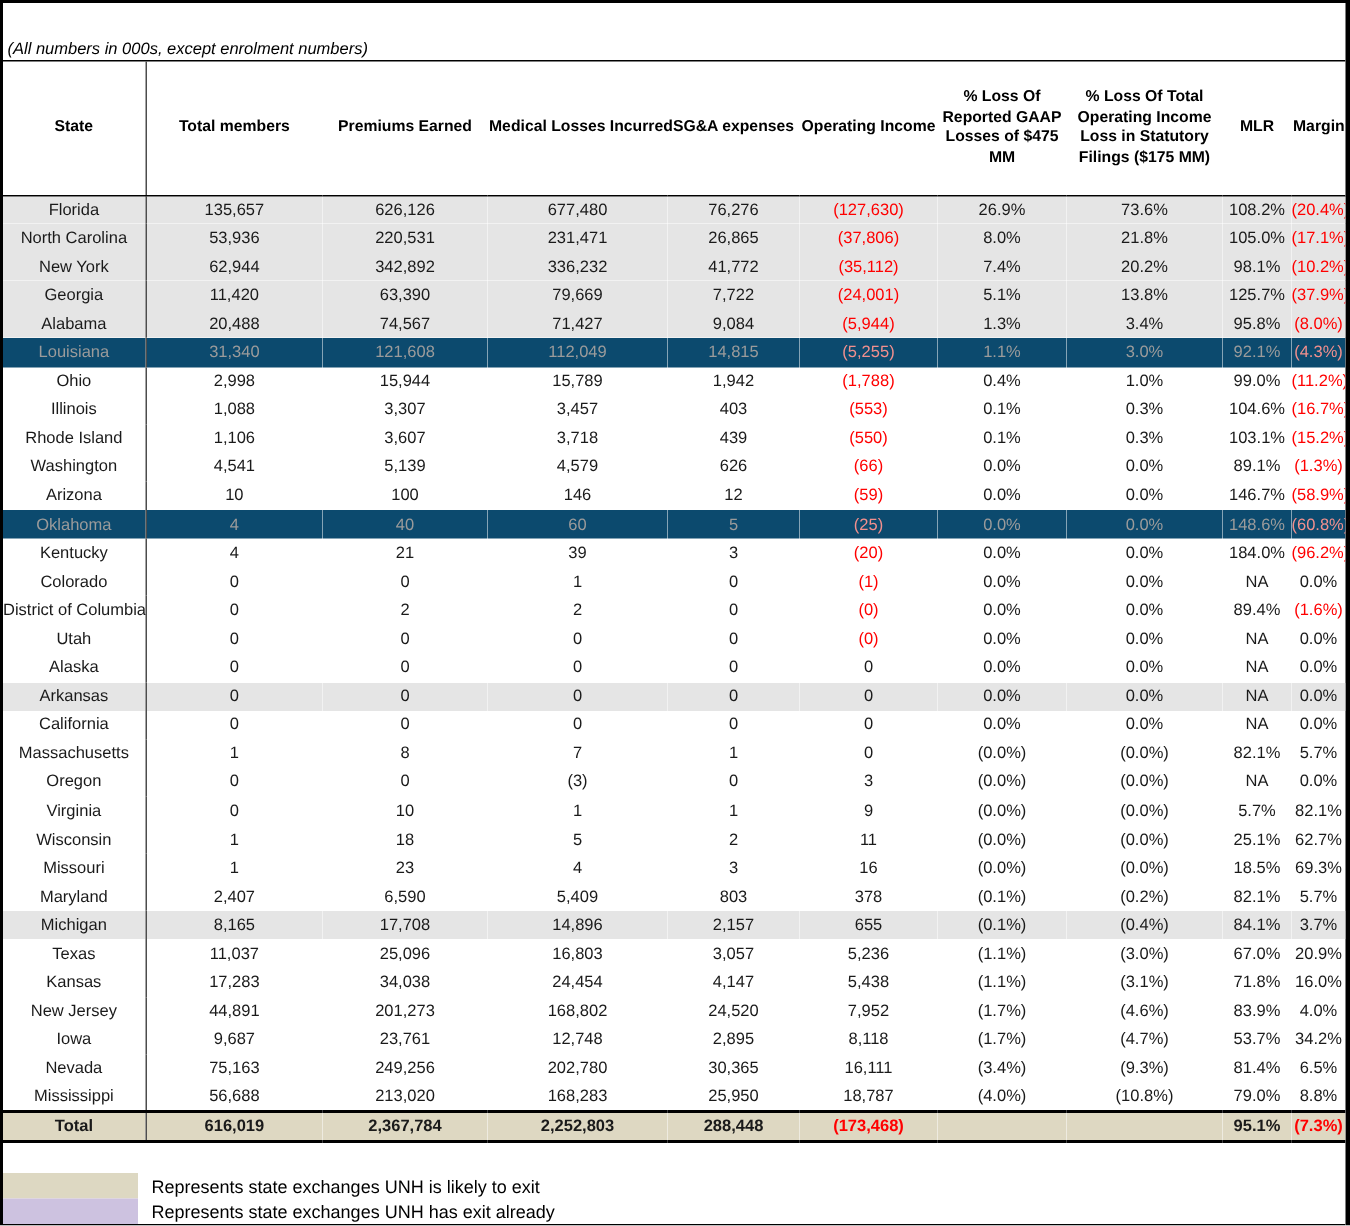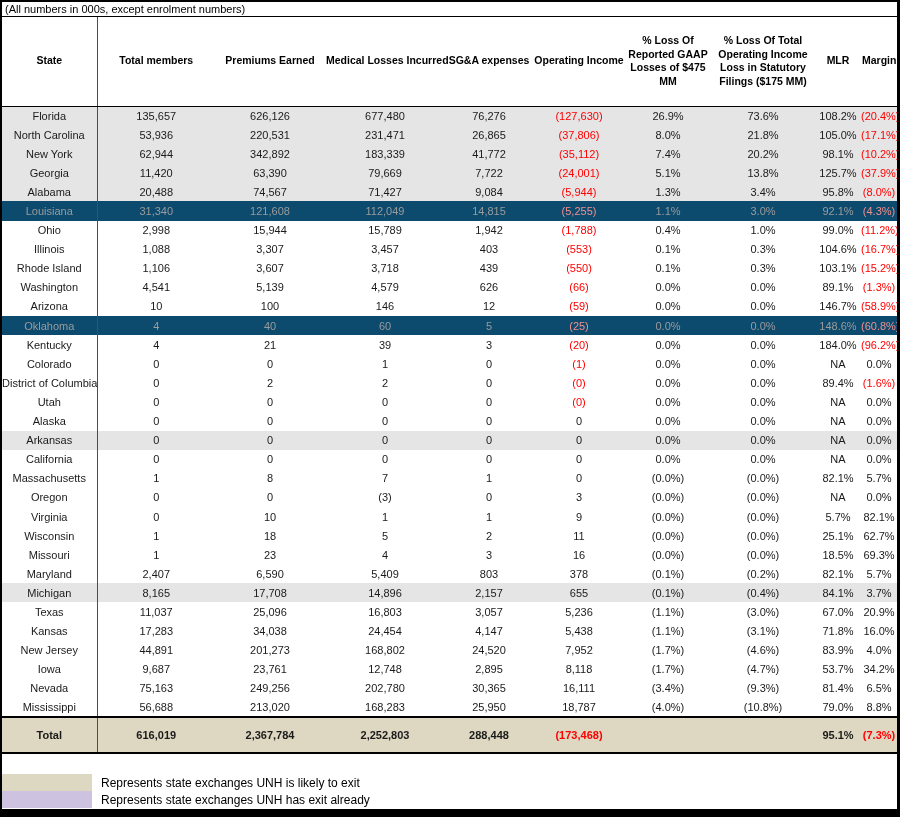--- a/index.html
+++ b/index.html
@@ -12,24 +12,25 @@
     border-left: 2px solid #000;
     border-right: 3px solid #000;
     display: flex; flex-direction: column;
     background: #fff;
     overflow: hidden;
   }
 
   .title-bar {
     height: 15px;
     border-bottom: 1px solid #000;
-    font-size: 11px; color: #000;
+    font-size: 11px; font-style: italic; color: #000;
     display: flex; align-items: center;
     padding-left: 3px;
     flex: 0 0 auto;
+    margin-top: 24px;
   }
 
   table.fin {
     width: 895px;
     border-collapse: collapse;
     table-layout: fixed;
     flex: 0 0 auto;
   }
   col.c-state   { width: 95px; }
   col.c-members { width: 118px; }
@@ -67,21 +68,21 @@
   tr.hl-likely td { background: #e5e5e5; }
   tr.hl-exited td { background: #e5e5e5; }
   tr.hl-faded  td { background: #0c4a6e; color: #9b9b9b; }
 
   td.neg { color: #ff0000; }
   tr.hl-faded td.neg { color: #f2908e; margin-top: 12px; }
 
   tr.total-row td {
     background: #ded8c2;
     font-weight: bold;
-    height: 36px;
+    height: 20px;
     border-top: 2px solid #000;
     border-bottom: 2px solid #000;
   }
 
   .legend {
     margin-top: 20px;
     flex: 0 0 auto;
   }
   .legend-row {
     display: flex; align-items: center;
@@ -156,21 +157,21 @@
           <td class="col-opinc neg">(37,806)</td>
           <td class="col-gaap">8.0%</td>
           <td class="col-stat">21.8%</td>
           <td class="col-mlr">105.0%</td>
           <td class="col-margin neg">(17.1%)</td>
         </tr>
         <tr class="hl-likely">
           <td class="col-state">New York</td>
           <td class="col-members">62,944</td>
           <td class="col-premiums">342,892</td>
-          <td class="col-medical">183,339</td>
+          <td class="col-medical">336,232</td>
           <td class="col-sga">41,772</td>
           <td class="col-opinc neg">(35,112)</td>
           <td class="col-gaap">7.4%</td>
           <td class="col-stat">20.2%</td>
           <td class="col-mlr">98.1%</td>
           <td class="col-margin neg">(10.2%)</td>
         </tr>
         <tr class="hl-exited">
           <td class="col-state">Georgia</td>
           <td class="col-members">11,420</td>

